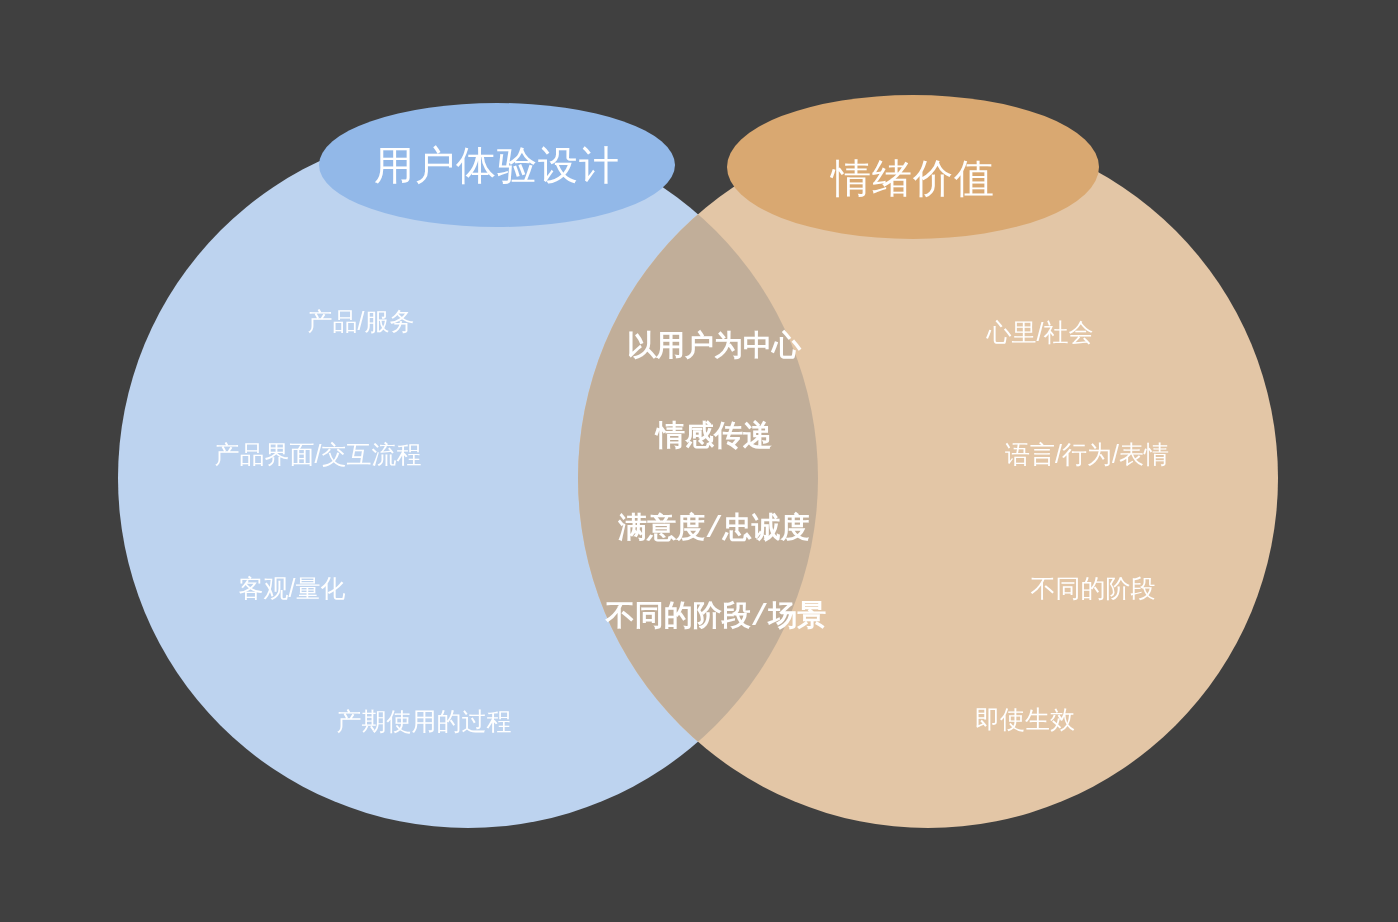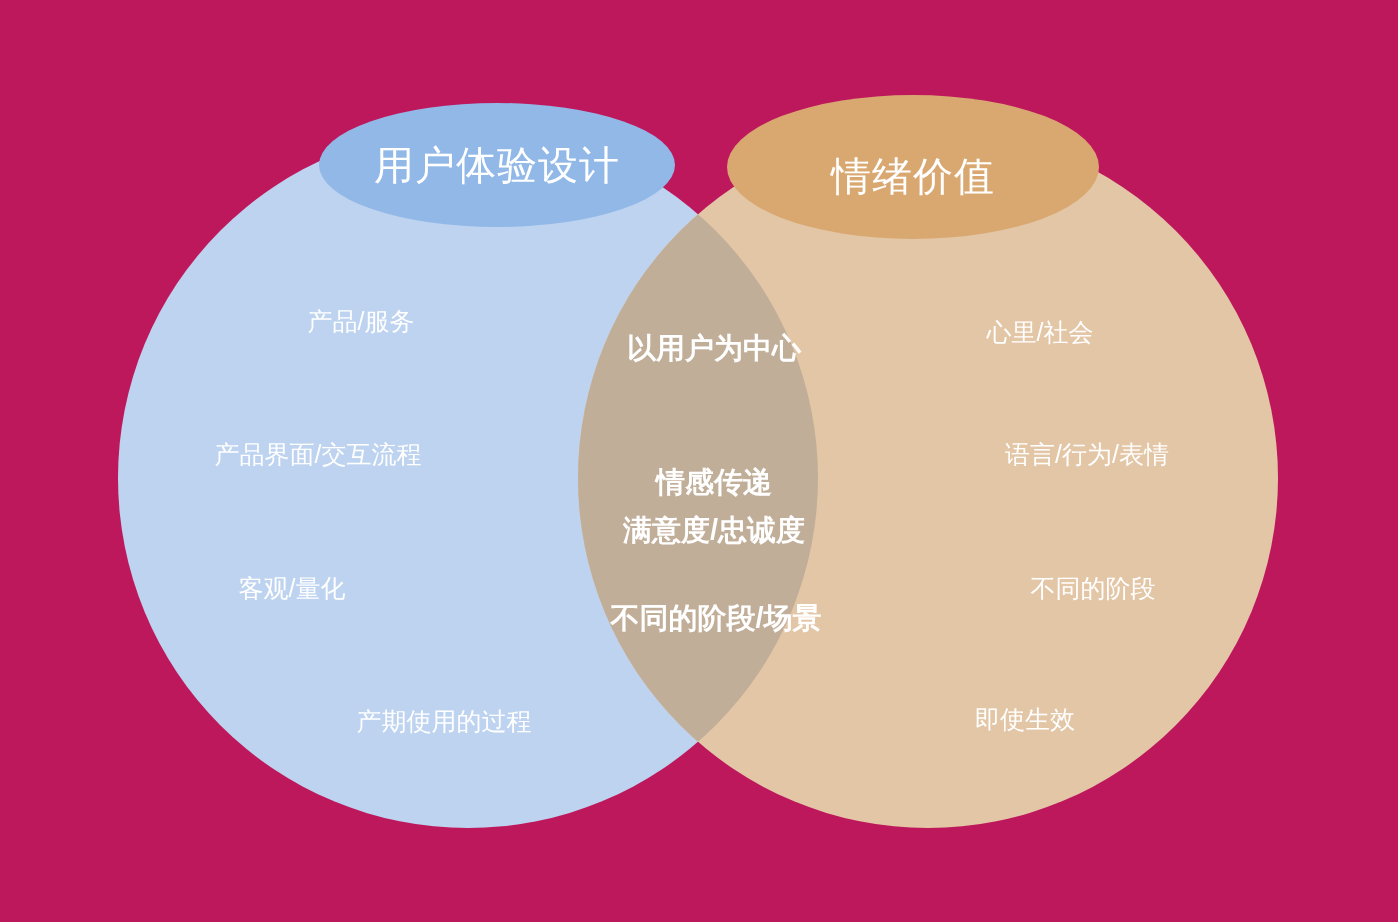--- a/index.html
+++ b/index.html
@@ -46,26 +46,27 @@
     font-weight: 400;
     letter-spacing: 1px;
   }
   .side-item {
     font-size: 25px;
     font-weight: 400;
   }
   .center-item {
     font-size: 29px;
     font-weight: 700;
+    font-family: Liberation Mono, monospace;
   }
 </style>
 </head>
 <body style="background: rgb(255, 255, 255);">
 
-<div id="venn-stage" style="background: #be185d;">
+<div id="venn-stage" style="background: #404040;">
 
   <svg class="venn-svg" viewBox="0 0 1398 922">
     <defs>
       <clipPath id="clip-left-circle">
         <circle id="clipcircle-left" cx="468" cy="478" r="350"></circle>
       </clipPath>
     </defs>
 
     <circle id="shape-left-circle" cx="468" cy="478" r="350" fill="#bdd3ef"></circle>
 
@@ -77,29 +78,29 @@
 
     <ellipse id="shape-left-pill" cx="497" cy="165" rx="178" ry="62" fill="#92b8e8"></ellipse>
 
     <ellipse id="shape-right-pill" cx="913" cy="167" rx="186" ry="72" fill="#d9a871"></ellipse>
   </svg>
 
   <div class="label-layer">
 
     <div class="venn-label set-title" id="label-left-title" style="left: 497px; top: 165px;">用户体验设计</div>
 
-    <div class="venn-label set-title" id="label-right-title" style="left: 913px; top: 176px;">情绪价值</div>
+    <div class="venn-label set-title" id="label-right-title" style="left: 913px; top: 182px; font-family: Liberation Mono, monospace;">情绪价值</div>
 
     <div class="venn-label side-item" id="label-left-0" style="left: 349px; top: 321px; margin-left: 12px;">产品/服务</div>
     <div class="venn-label side-item" id="label-left-1" style="left: 298px; top: 454px; margin-left: 20px;">产品界面/交互流程</div>
     <div class="venn-label side-item" id="label-left-2" style="left: 292px; top: 588px;">客观/量化</div>
-    <div class="venn-label side-item" id="label-left-3" style="left: 424px; top: 721px; margin-left: 20px;">产期使用的过程</div>
+    <div class="venn-label side-item" id="label-left-3" style="left: 424px; top: 721px;">产期使用的过程</div>
 
     <div class="venn-label center-item" id="label-center-0" style="left: 714px; top: 348px;">以用户为中心</div>
-    <div class="venn-label center-item" id="label-center-1" style="left: 714px; top: 438px; margin-top: 44px;">情感传递</div>
+    <div class="venn-label center-item" id="label-center-1" style="left: 714px; top: 438px;">情感传递</div>
     <div class="venn-label center-item" id="label-center-2" style="left: 714px; top: 530px;">满意度/忠诚度</div>
     <div class="venn-label center-item" id="label-center-3" style="left: 716px; top: 618px;">不同的阶段/场景</div>
 
     <div class="venn-label side-item" id="label-right-0" style="left: 1040px; top: 332px;">心里/社会</div>
     <div class="venn-label side-item" id="label-right-1" style="left: 1087px; top: 454px;">语言/行为/表情</div>
     <div class="venn-label side-item" id="label-right-2" style="left: 1093px; top: 588px;">不同的阶段</div>
     <div class="venn-label side-item" id="label-right-3" style="left: 1025px; top: 719px;">即使生效</div>
 
   </div>
 </div>

